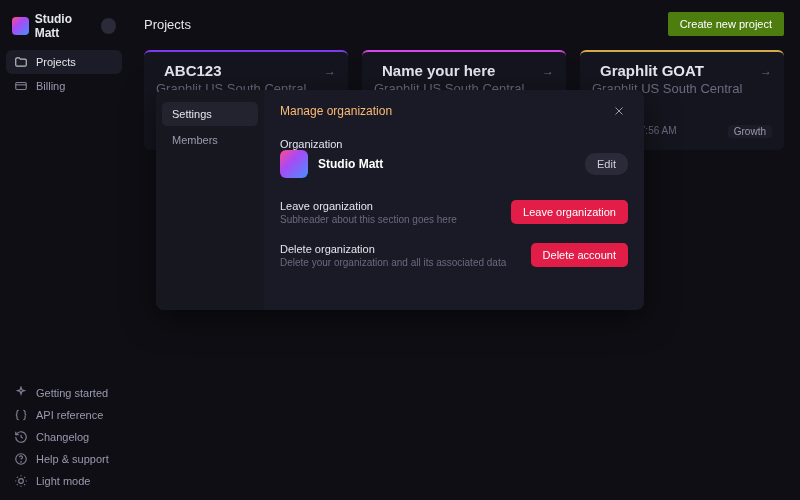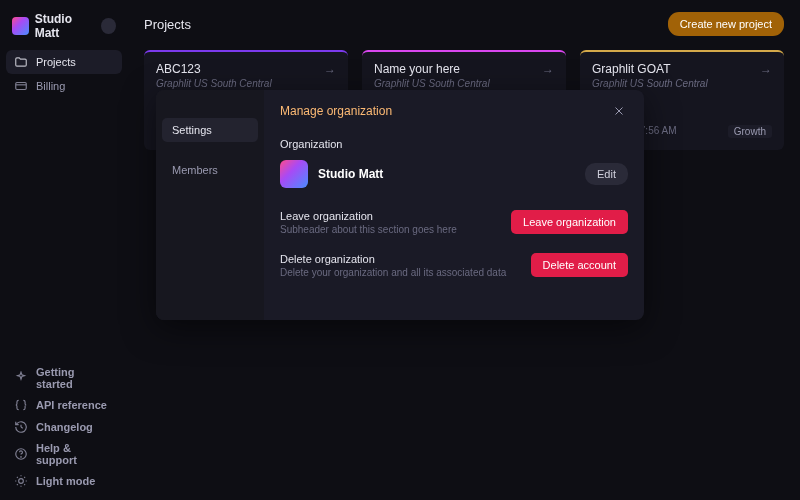--- a/index.html
+++ b/index.html
@@ -40,54 +40,54 @@
     .nav-item {
       display: flex; align-items: center; gap: 8px;
       padding: 5px 8px; border-radius: 6px;
       color: #9a9ab0; font-size: 11px; cursor: pointer;
     }
     .nav-item.active {
       background: #1c1c28; color: #e5e5ee; font-weight: 500;
     }
     .nav-icon { width: 14px; height: 14px; opacity: 0.8; flex-shrink: 0; }
     .sidebar-spacer { flex: 1; }
-    .sidebar-footer .nav-item { padding: 4px 8px; font-weight: bold; }
+    .sidebar-footer .nav-item { padding: 4px 8px; }
 
     
     .main { flex: 1; padding: 12px 16px; position: relative; }
     .main-header {
       display: flex; justify-content: space-between; align-items: center;
       margin-bottom: 14px;
     }
     .page-title { font-size: 13px; font-weight: 500; color: #e5e5ee; }
     .create-btn {
-      background: #a16207; color: #fff;
-      border: none; border-radius: 11px;
+      background: #4d7c0f; color: #fff;
+      border: none; border-radius: 2px;
       padding: 6px 12px; font-size: 11px; font-weight: 500;
       cursor: pointer;
     }
 
     .cards { display: flex; gap: 14px; }
     .card {
       flex: 1; background: #15151f; border-radius: 6px;
       padding: 10px 12px 12px 12px;
       border-top: 2px solid transparent;
       display: flex; flex-direction: column;
       min-height: 100px;
     }
     .card:nth-child(1) { border-top-color: #7c3aed; }
     .card:nth-child(2) { border-top-color: #d946ef; }
     .card:nth-child(3) { border-top-color: #d4a94a; }
     .card-head {
       display: flex; justify-content: space-between; align-items: center;
       margin-bottom: 2px;
     }
-    .card-title { font-size: 12px; color: #e5e5ee; font-weight: 400; }
+    .card-title { font-size: 15px; color: #e5e5ee; font-weight: 700; margin-left: 8px; }
     .card-arrow { color: #6a6a80; }
-    .card-sub { font-size: 10px; color: #6a6a80; font-style: italic; }
+    .card-sub { font-size: 13px; color: #6a6a80; }
     .card-foot {
       margin-top: auto; display: flex; justify-content: space-between;
       font-size: 10px; color: #6a6a80;
     }
     .card-badge {
       background: #1c1c28; border-radius: 3px; padding: 1px 6px;
       color: #9a9ab0;
     }
 
     
@@ -102,38 +102,36 @@
       box-shadow: 0 8px 32px rgba(0,0,0,.5);
     }
     .modal-side {
       width: 108px; background: #17171f;
       padding: 12px 6px;
     }
     .modal-side-item {
       padding: 6px 10px; border-radius: 5px;
       font-size: 11px; color: #9a9ab0; cursor: pointer;
       margin-bottom: 2px;
-      margin-top: 16px;
     }
     .modal-side-item.active {
       background: #23232f; color: #e5e5ee; font-weight: 500;
     }
     .modal-main { flex: 1; padding: 12px 16px 24px 16px; }
     .modal-head {
       display: flex; justify-content: space-between; align-items: center;
       margin-bottom: 18px;
     }
     .modal-title { font-size: 12px; font-weight: 500; color: #fdba74; }
     .modal-close {
       width: 18px; height: 18px; display: flex; align-items: center;
       justify-content: center; color: #9a9ab0; cursor: pointer;
     }
     .section-label {
       font-size: 11px; font-weight: 500; color: #e5e5ee;
-      margin-bottom: 10px;
     }
     .org-row {
       display: flex; align-items: center; gap: 10px;
       margin-bottom: 22px;
     }
     .org-avatar {
       width: 28px; height: 28px; border-radius: 6px;
       background: linear-gradient(135deg, #ff4a8d 0%, #a84af5 40%, #4a8dff 100%);
     }
     .org-name { font-size: 12px; font-weight: 600; color: #fff; flex: 1; }

